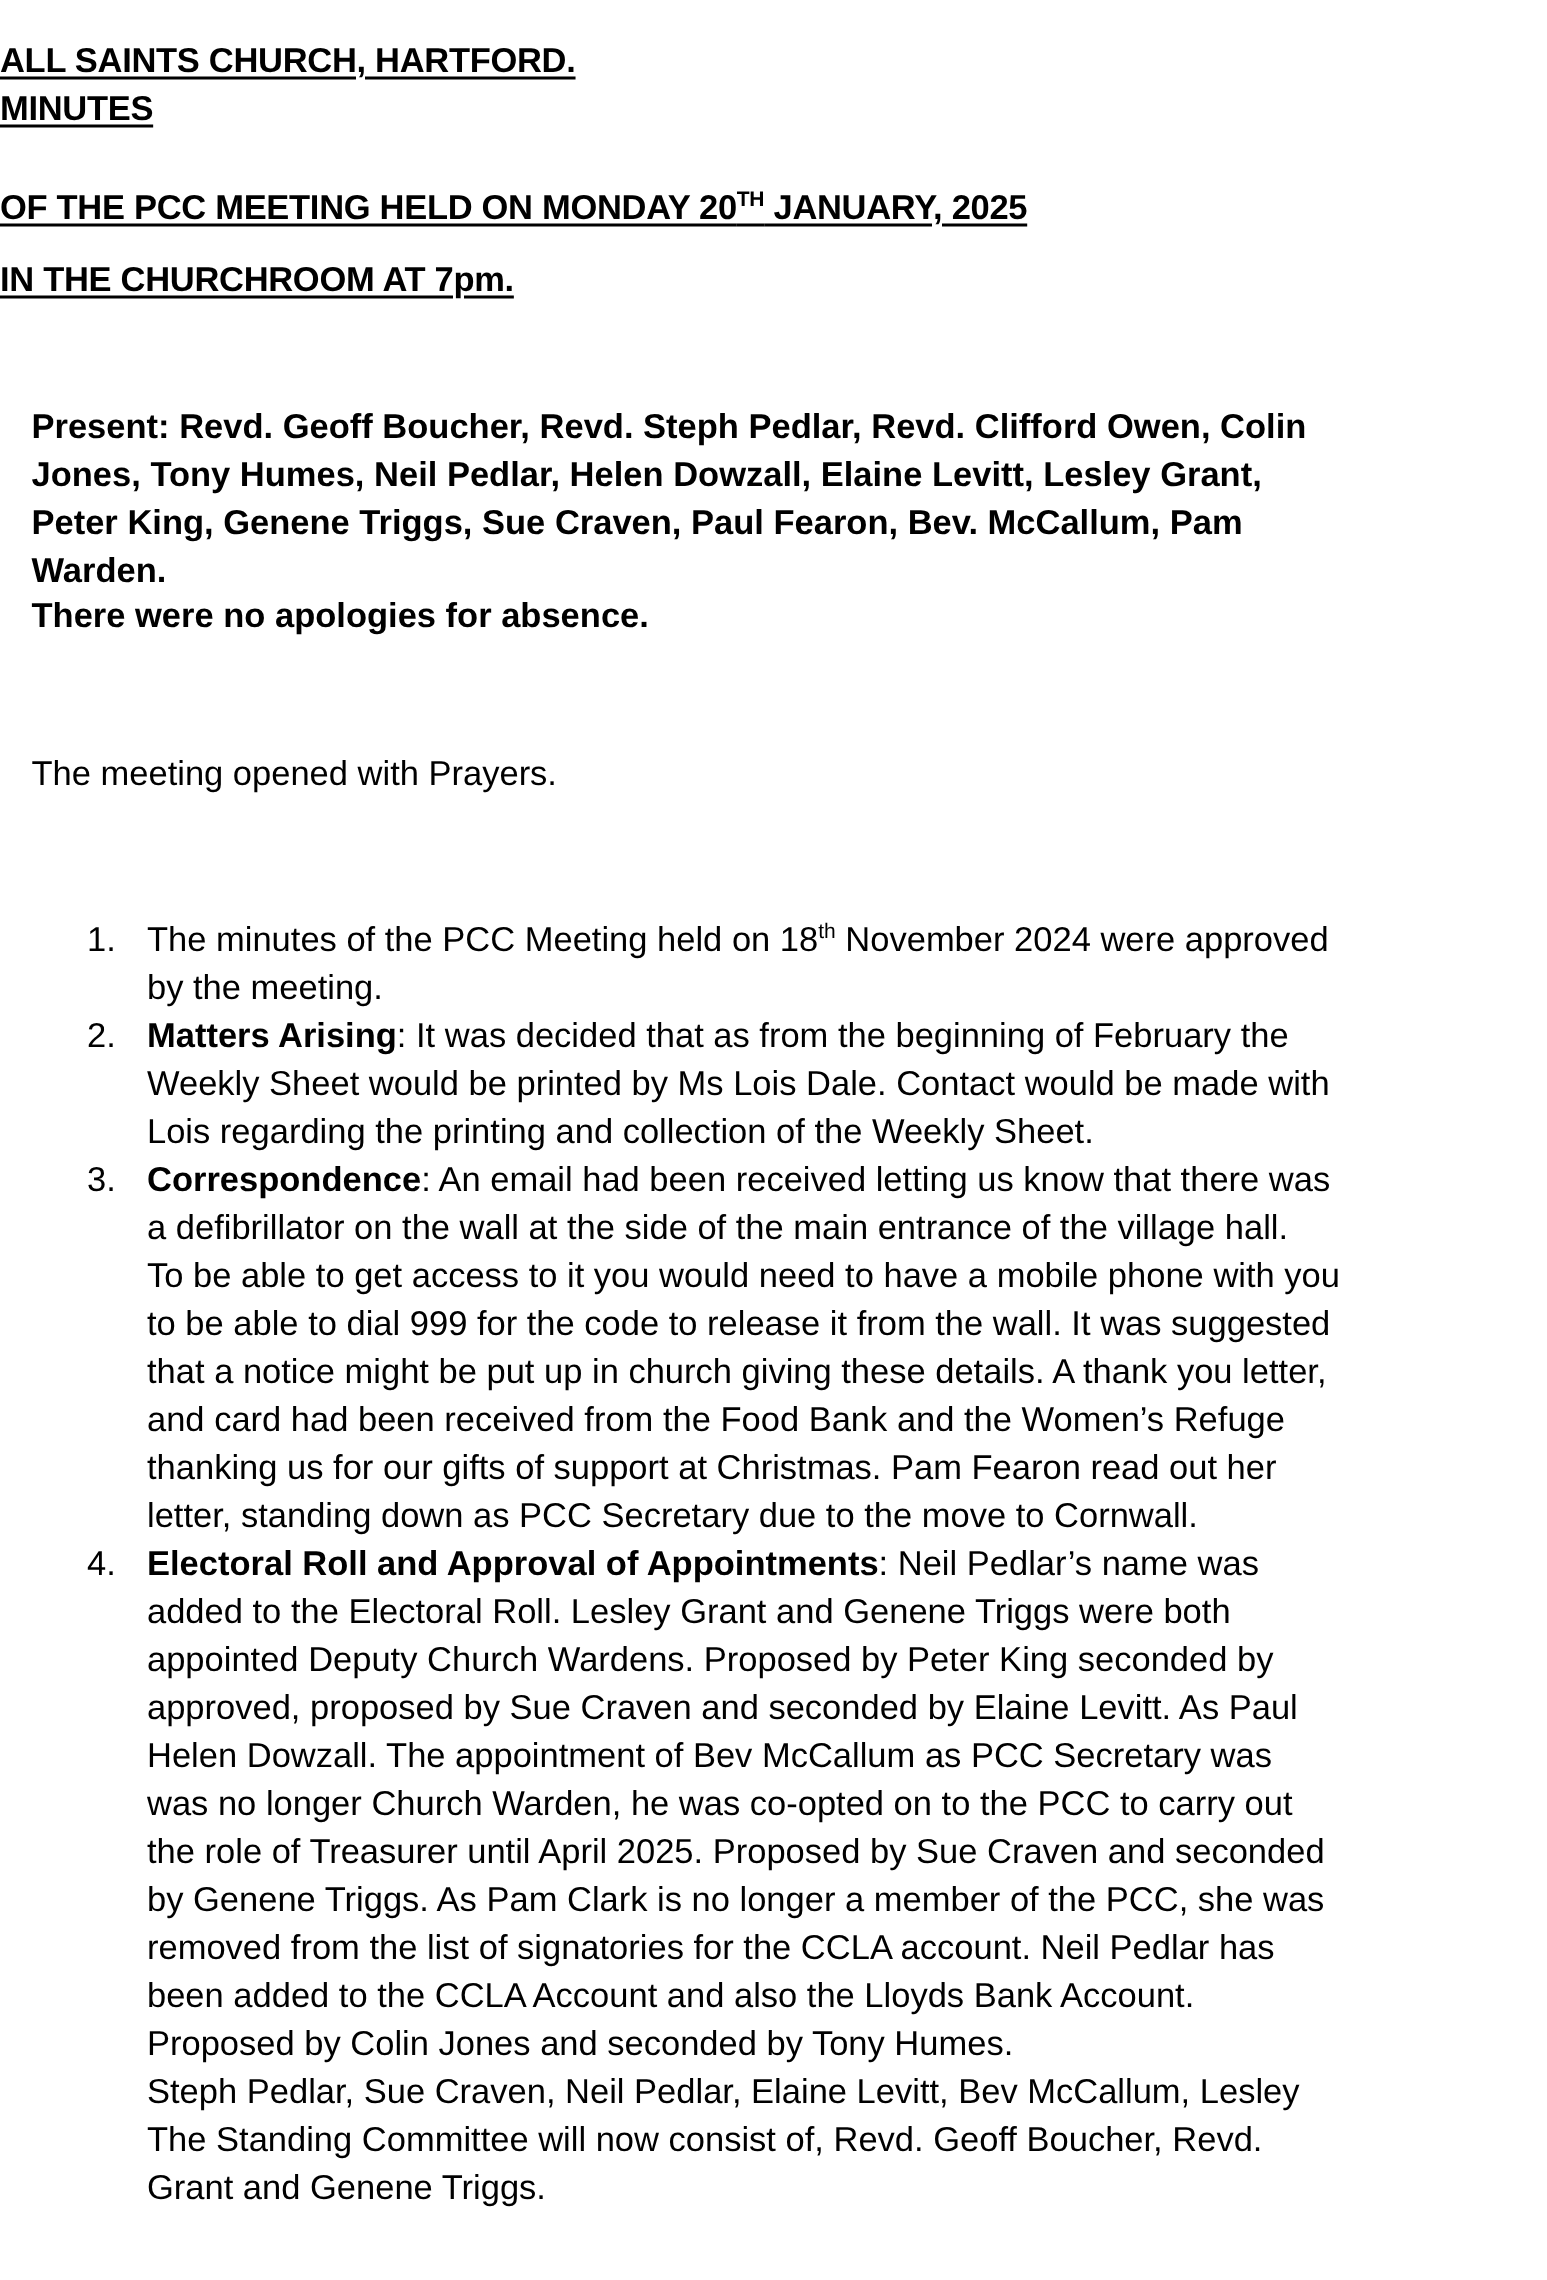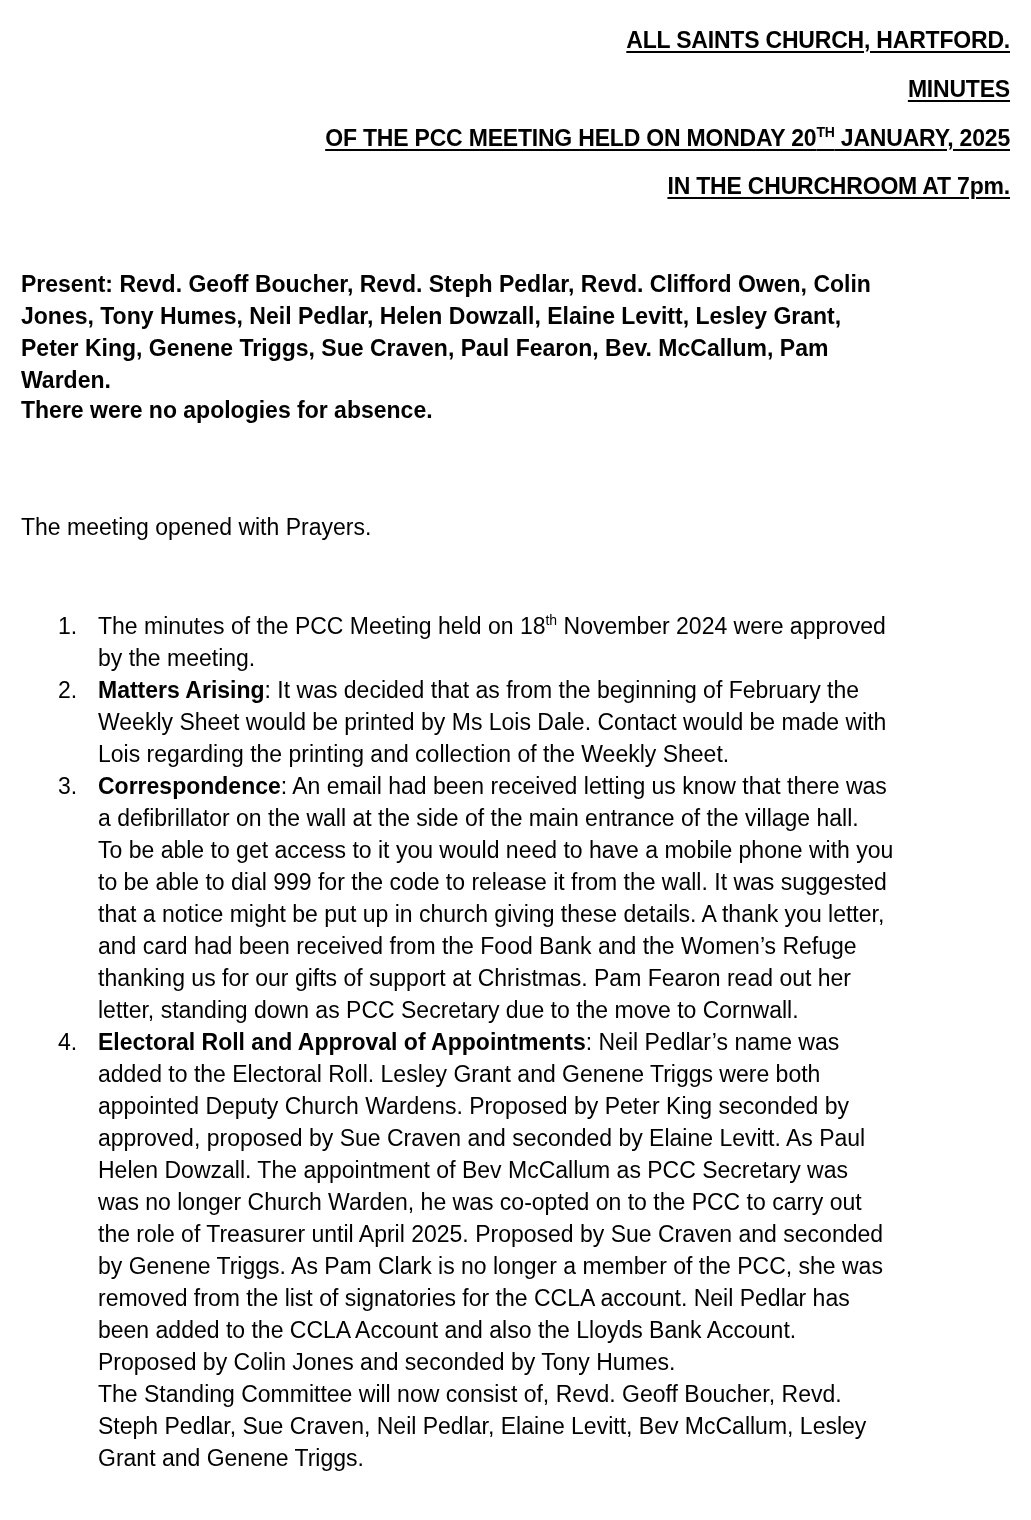--- a/index.html
+++ b/index.html
@@ -12,21 +12,21 @@
       height: 1520px;
       position: relative;
       overflow: hidden;
       font-family: "Liberation Sans", sans-serif;
       color: #000000;
     }
     .heading {
       position: absolute;
       left: 0;
       width: 1010px;
-      text-align: right;
+      text-align: left;
       font-weight: bold;
       font-size: 23px;
       line-height: 28px;
       text-decoration: underline;
       text-decoration-thickness: 2px;
       text-underline-offset: 3px;
       letter-spacing: -0.2px;
     }
     .heading sup {
       font-size: 14px;
@@ -74,36 +74,36 @@
     sup.ord {
       font-size: 14px;
       line-height: 0;
       vertical-align: 9px;
     }
   </style>
 </head>
 <body>
 
 <div class="heading" style="top:26px;">ALL SAINTS CHURCH, HARTFORD.</div>
-<div class="heading" style="top:75px;">MINUTES</div>
+<div class="heading" style="top:58px;">MINUTES</div>
 <div class="heading" style="top:124px;"><span>OF THE PCC MEETING HELD ON MONDAY 20</span><sup>TH</sup><span> JANUARY, 2025</span></div>
 <div class="heading" style="top:172px;">IN THE CHURCHROOM AT 7pm.</div>
 
 <div class="bold-block" style="top:268px;">
   <span class="ln">Present: Revd. Geoff Boucher, Revd. Steph Pedlar, Revd. Clifford Owen, Colin</span>
   <span class="ln">Jones, Tony Humes, Neil Pedlar, Helen Dowzall, Elaine Levitt, Lesley Grant,</span>
   <span class="ln">Peter King, Genene Triggs, Sue Craven, Paul Fearon, Bev. McCallum, Pam</span>
   <span class="ln">Warden.</span>
 </div>
 
 <div class="bold-block" style="top:394px;">
   <span class="ln">There were no apologies for absence.</span>
 </div>
 
-<div class="plain" style="top:511px;">The meeting opened with Prayers.</div>
+<div class="plain" style="top:499px;">The meeting opened with Prayers.</div>
 
 <div class="list">
 
   <div class="item">
     <span class="num">1.</span>
     <span class="ln"><span>The minutes of the PCC Meeting held on 18</span><sup class="ord">th</sup><span> November 2024 were approved</span></span>
     <span class="ln">by the meeting.</span>
   </div>
 
   <div class="item">
@@ -131,18 +131,18 @@
     <span class="ln">added to the Electoral Roll.  Lesley Grant and Genene Triggs were both</span>
     <span class="ln">appointed Deputy Church Wardens.  Proposed by Peter King seconded by</span>
     <span class="ln">approved, proposed by Sue Craven and seconded by Elaine Levitt.  As Paul</span>
     <span class="ln">Helen Dowzall.  The appointment of Bev McCallum as PCC Secretary was</span>
     <span class="ln">was no longer Church Warden, he was co-opted on to the PCC to carry out</span>
     <span class="ln">the role of Treasurer until April 2025.  Proposed by Sue Craven and seconded</span>
     <span class="ln">by Genene Triggs.  As Pam Clark is no longer a member of the PCC, she was</span>
     <span class="ln">removed from the list of signatories for the CCLA account.  Neil Pedlar has</span>
     <span class="ln">been added to the CCLA Account and also the Lloyds Bank Account.</span>
     <span class="ln">Proposed by Colin Jones and seconded by Tony Humes.</span>
+    <span class="ln">Steph Pedlar, Sue Craven, Neil Pedlar, Elaine Levitt, Bev McCallum, Lesley</span>
     <span class="ln">The Standing Committee will now consist of, Revd. Geoff Boucher, Revd.</span>
-    <span class="ln">Steph Pedlar, Sue Craven, Neil Pedlar, Elaine Levitt, Bev McCallum, Lesley</span>
     <span class="ln">Grant and Genene Triggs.</span>
   </div>
 
 </div>
 
 </body></html>

